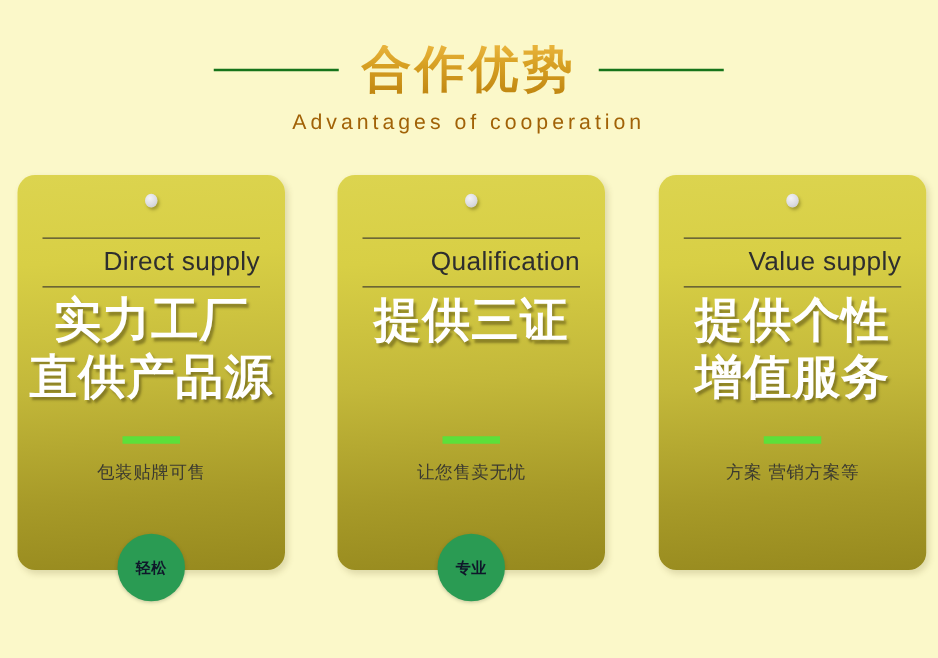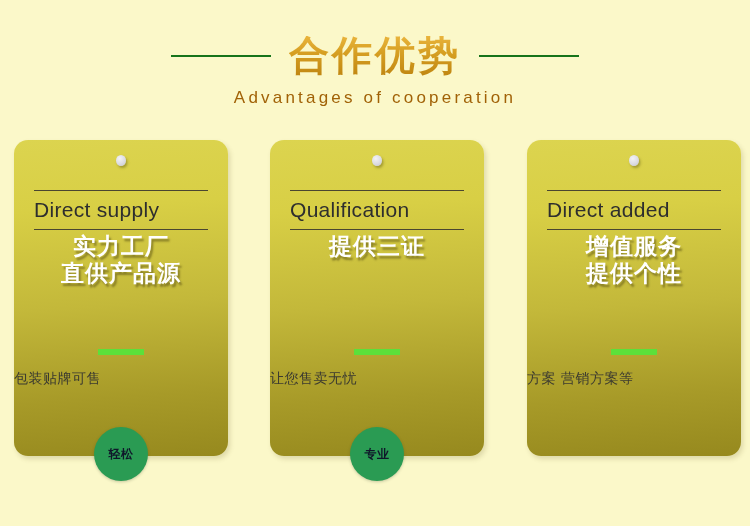--- a/index.html
+++ b/index.html
@@ -104,65 +104,65 @@
   .card-en-wrap {
     position: absolute;
     top: 50px;
     left: 20px;
     width: 174px;
     border-top: 1px solid #4a4630;
     border-bottom: 1px solid #4a4630;
     height: 38px;
     display: flex;
     align-items: center;
-    justify-content: flex-start;
+    justify-content: flex-end;
   }
   .card-en {
     font-size: 21px;
     font-weight: 500;
     color: #2e2e2e;
     white-space: nowrap;
     letter-spacing: 0.3px;
   }
 
   
   .card-cn {
     position: absolute;
     top: 95px;
     left: 0;
     width: 214px;
     text-align: center;
     color: #ffffff;
-    font-size: 23px;
+    font-size: 38px;
     font-weight: 700;
     line-height: 1.18;
     letter-spacing: 1px;
     text-shadow: 2px 3px 2px rgba(60,52,8,0.45);
-    font-family: Liberation Mono, monospace;
+    font-family: Liberation Serif, serif;
   }
   .card-cn .cn-line { display: block; }
 
   
   .card-dash {
     position: absolute;
     top: 209px;
     left: 50%;
     margin-left: -23px;
     width: 46px;
     height: 6px;
     background: #5ce03a;
   }
 
   
   .card-caption {
     position: absolute;
     top: 228px;
     left: 0;
     width: 214px;
-    text-align: left;
+    text-align: center;
     font-size: 14px;
     line-height: 1.5;
     color: #3b3a30;
     letter-spacing: 0.5px;
     font-family: "DejaVu Sans", "Liberation Sans", sans-serif;
   }
   .card-caption .cap-line { display: block; }
 
   
   .card-badge {
@@ -231,25 +231,25 @@
     <div class="card-caption">
       <span class="cap-line">让您售卖无忧</span>
       <span class="cap-line"></span>
     </div>
     <div class="card-badge">专业</div>
   </div>
 
   <div class="card card-3">
     <div class="card-pin"></div>
     <div class="card-en-wrap">
-      <div class="card-en">Direct added</div>
+      <div class="card-en">Value supply</div>
     </div>
     <div class="card-cn">
+      <span class="cn-line">提供个性</span>
       <span class="cn-line">增值服务</span>
-      <span class="cn-line">提供个性</span>
     </div>
     <div class="card-dash"></div>
     <div class="card-caption">
       <span class="cap-line">方案 营销方案等</span>
     </div>
   </div>
 
 </div>
 
 </body></html>

